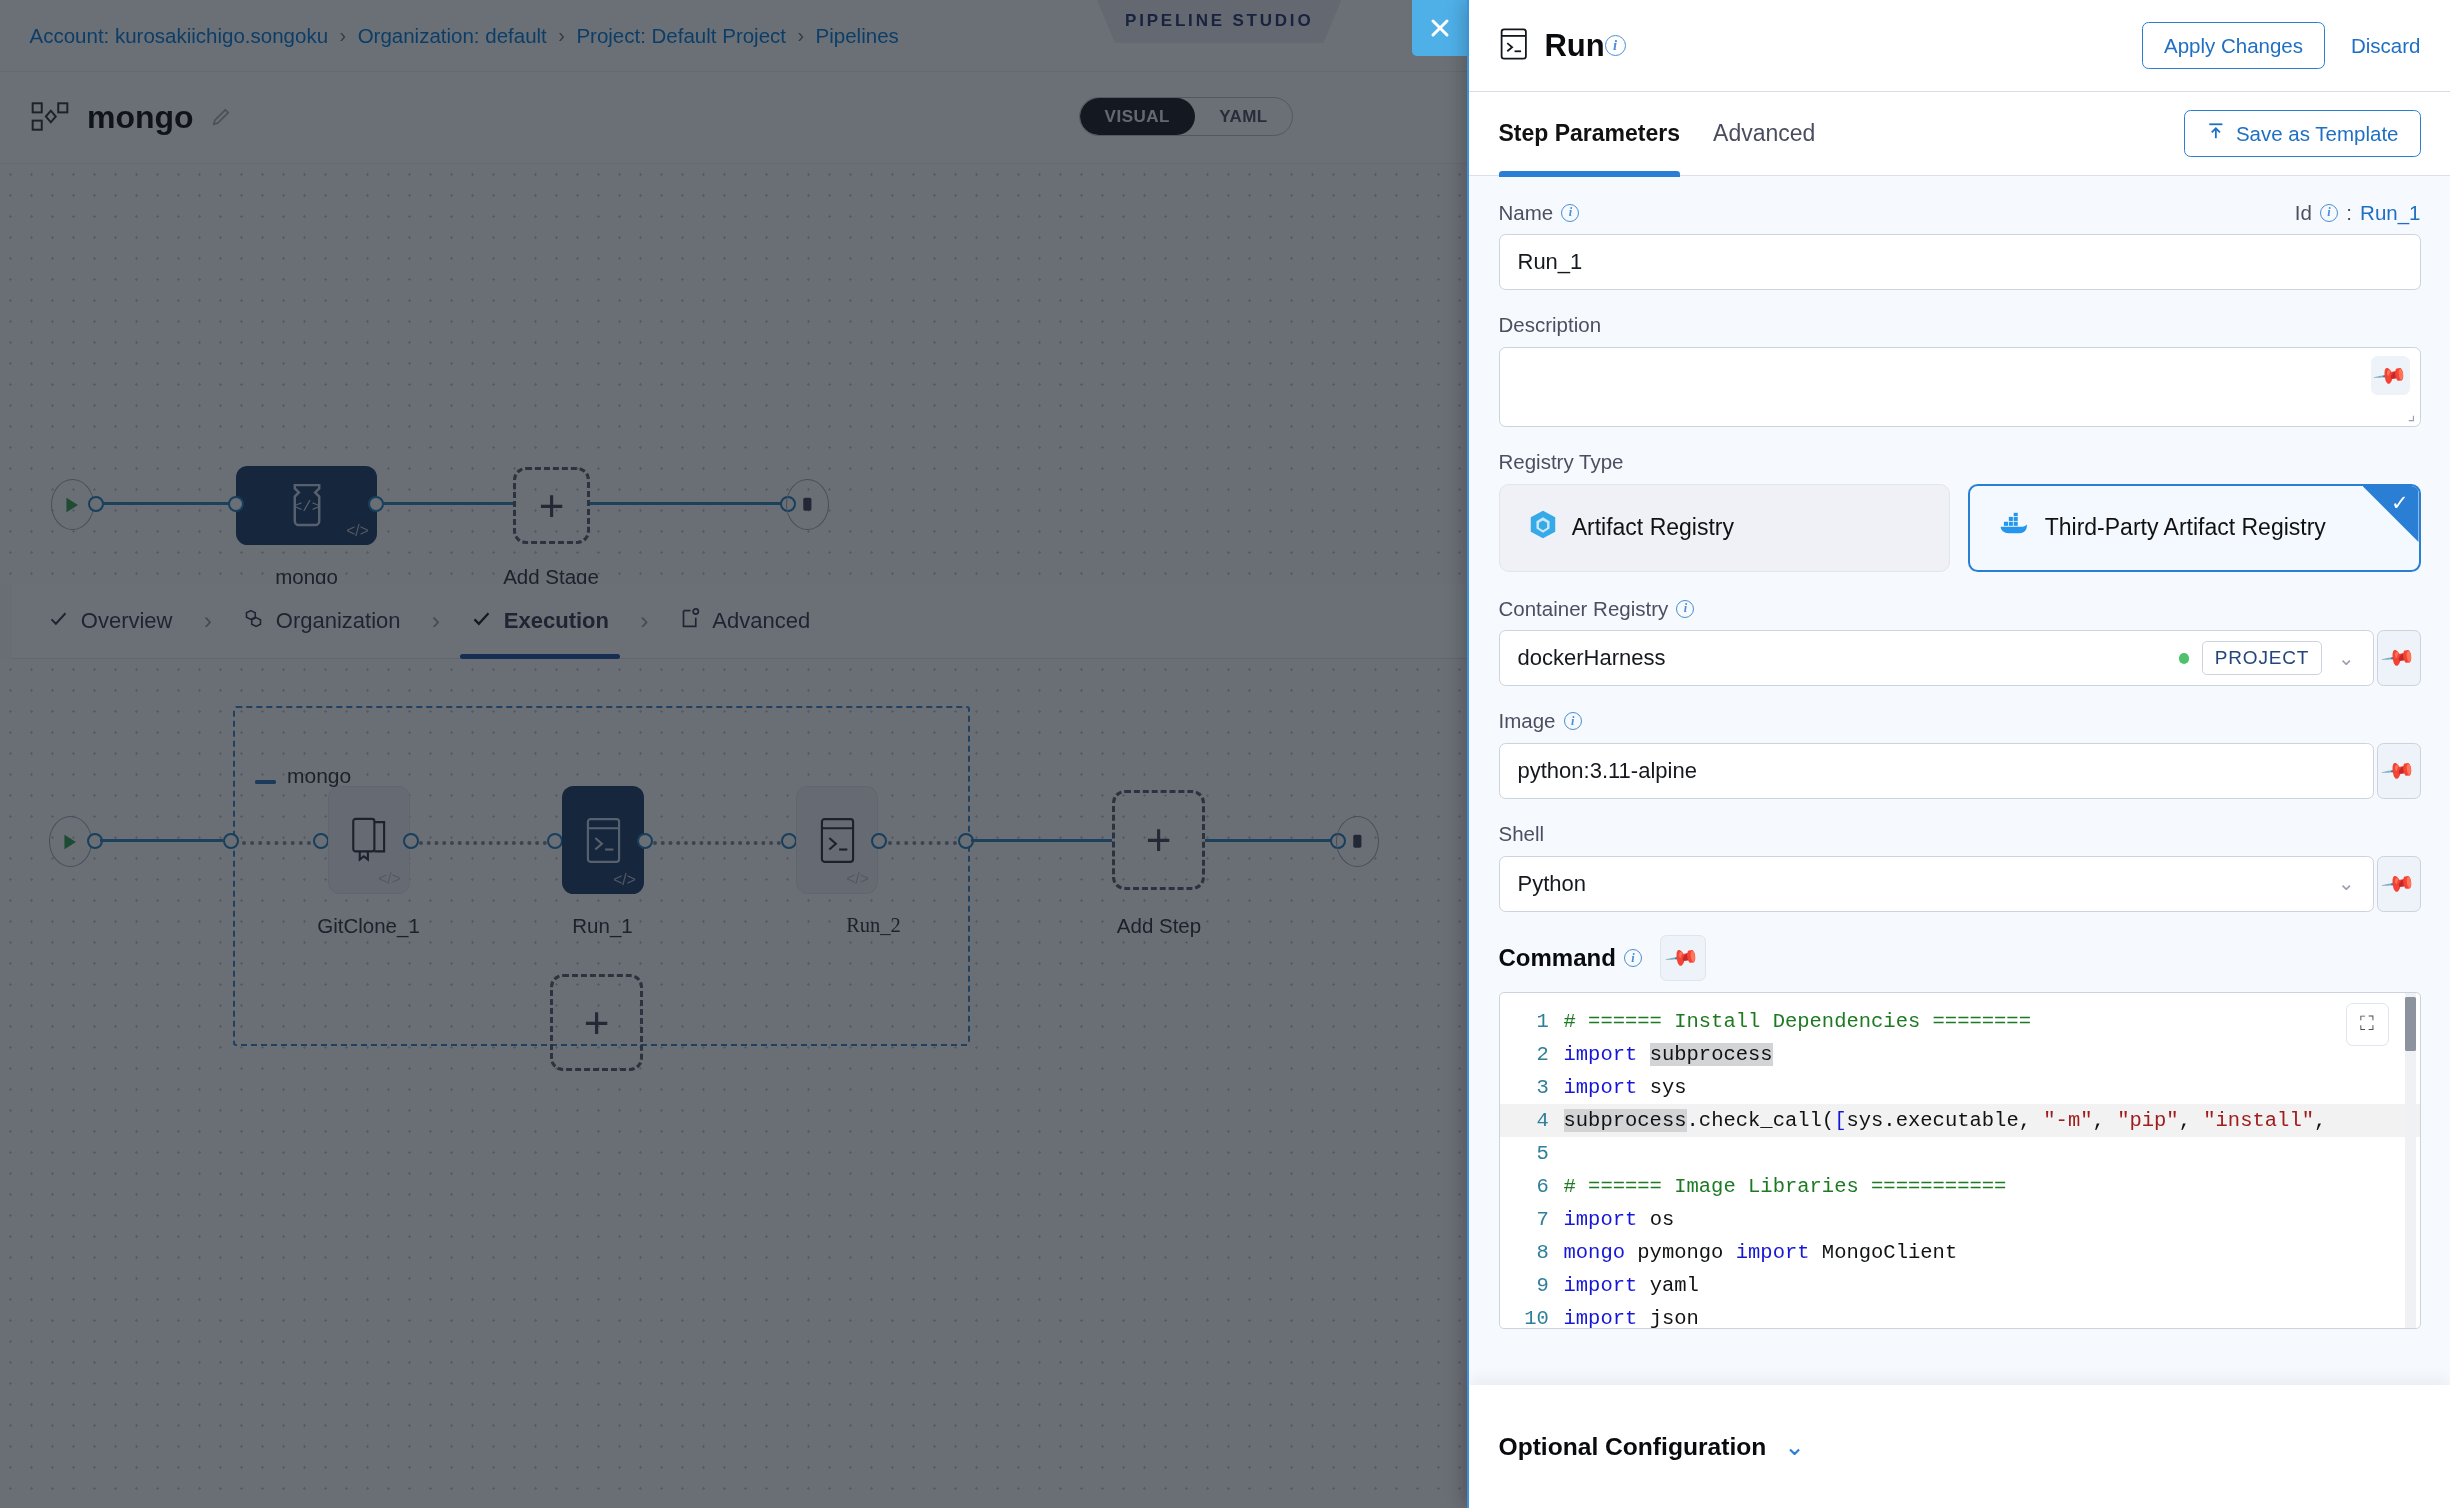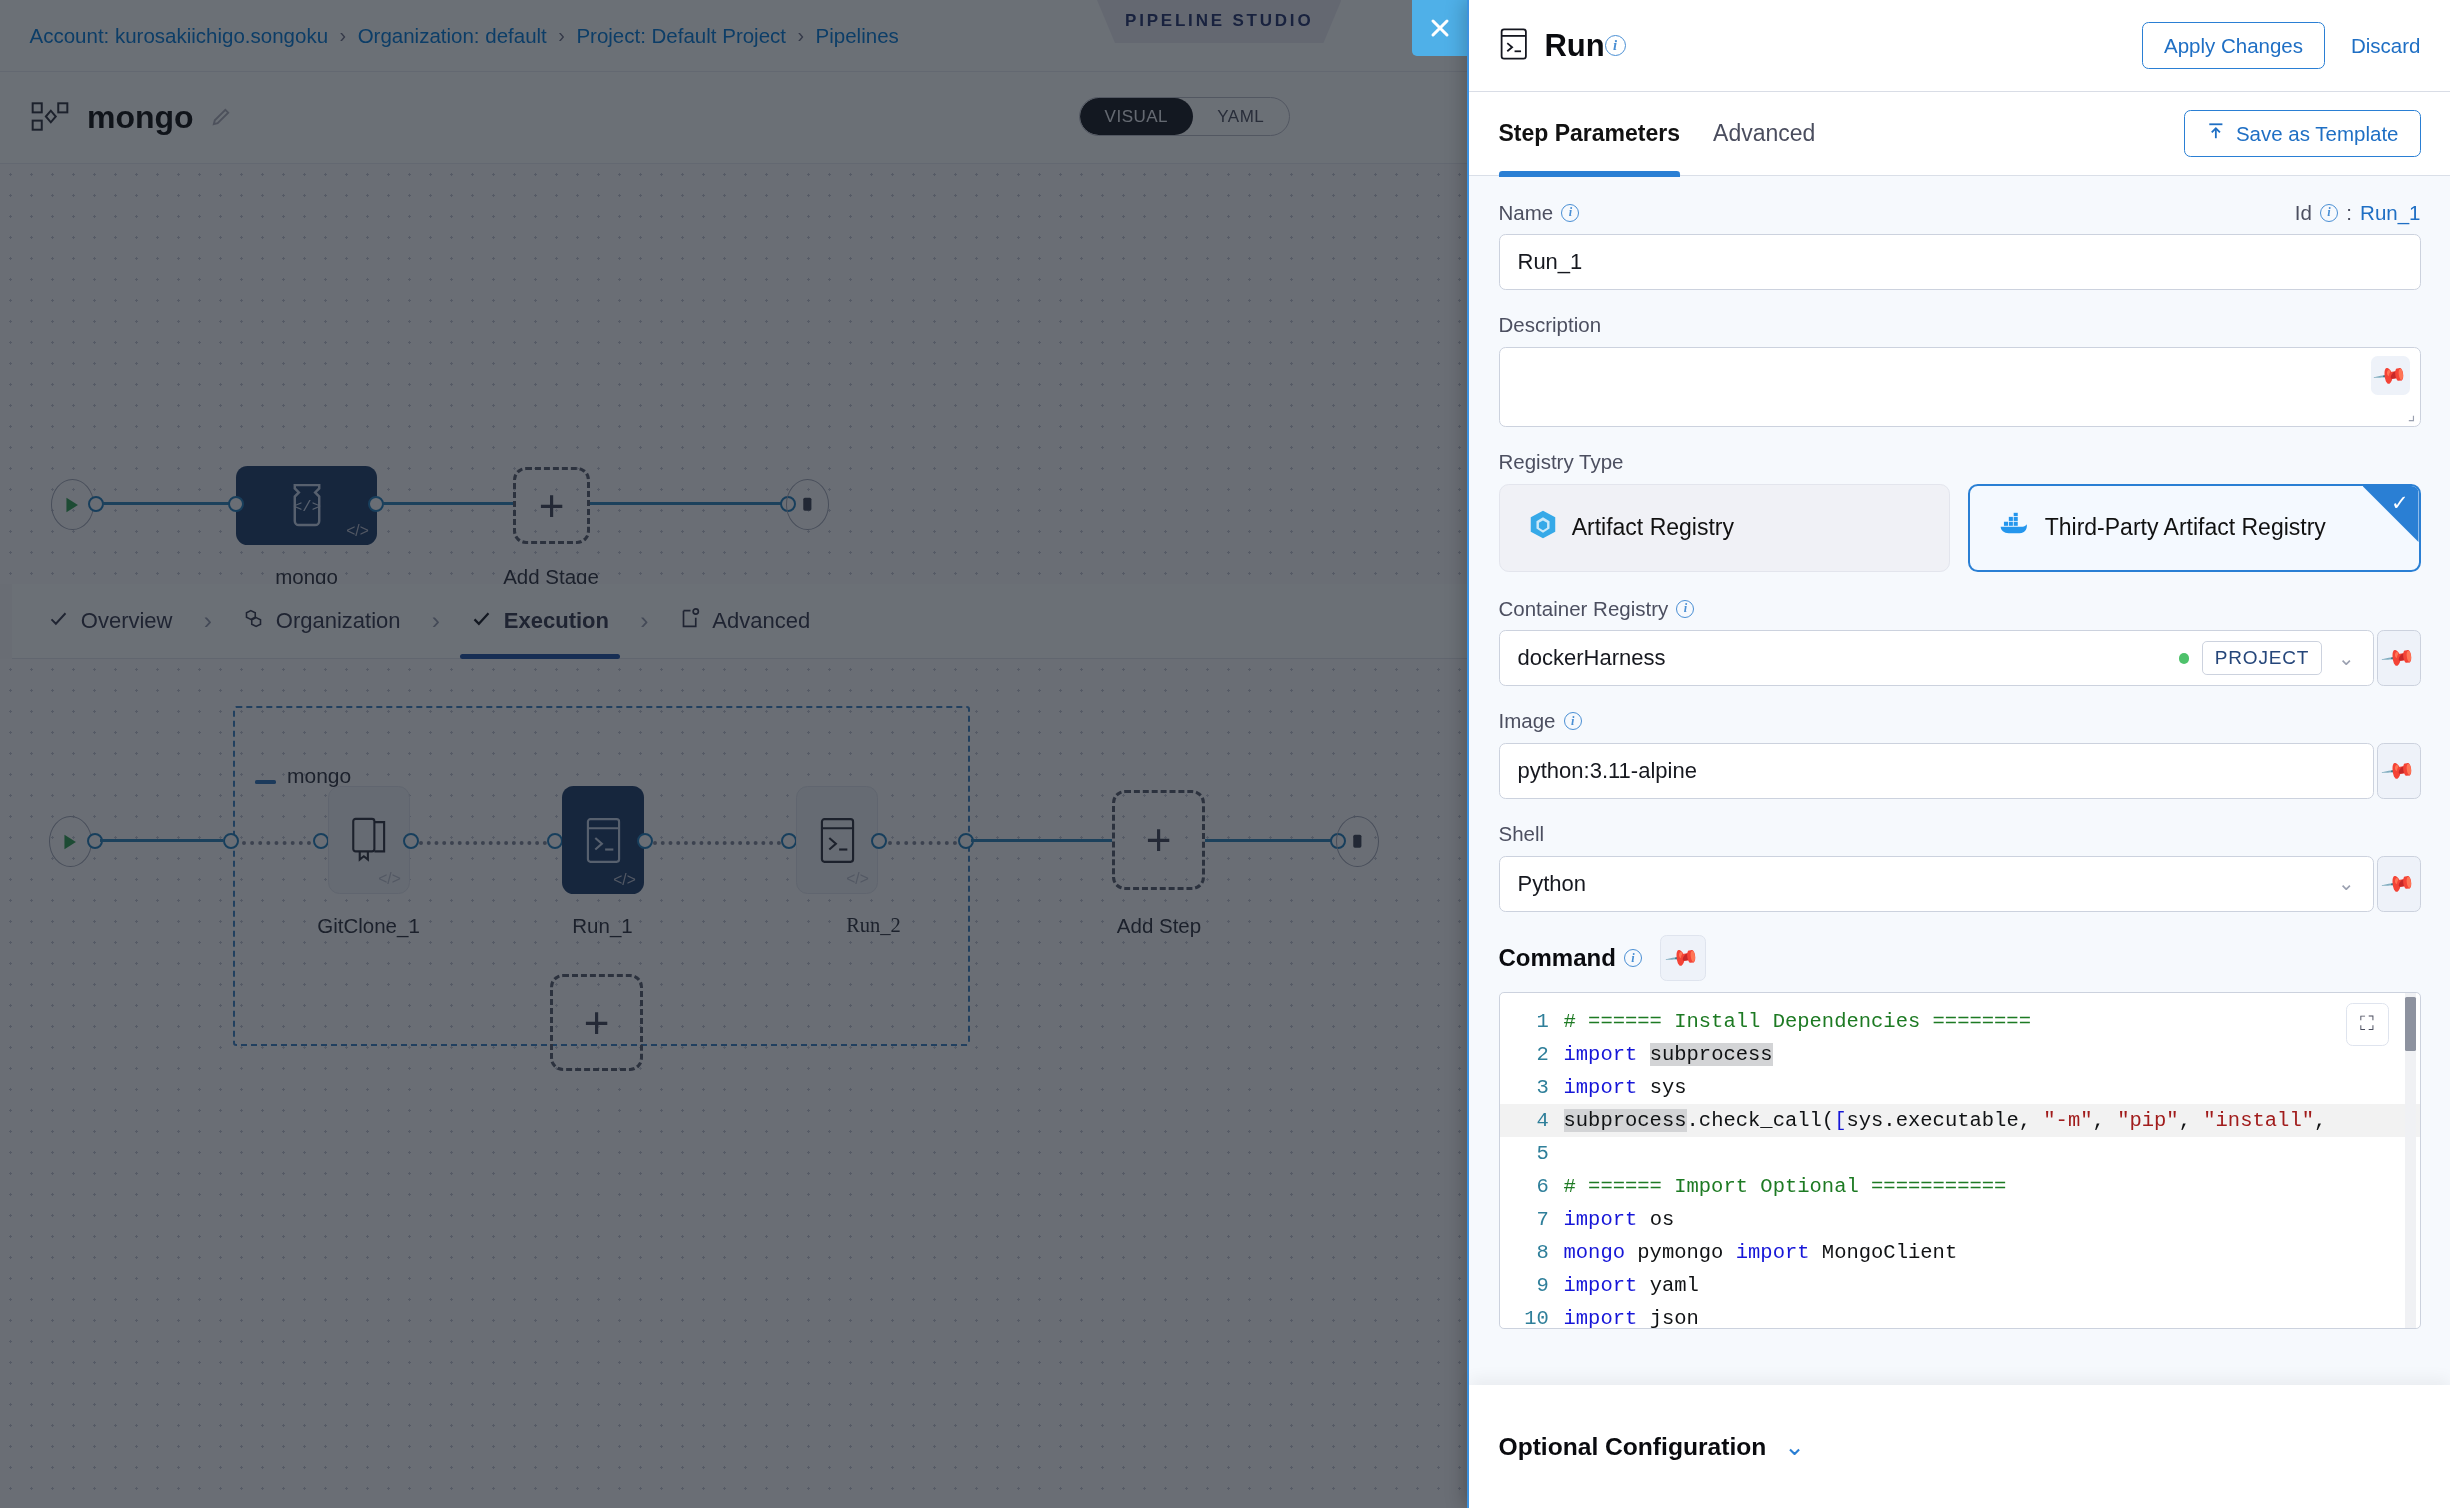--- a/index.html
+++ b/index.html
@@ -66,21 +66,21 @@
   .pipe-title { font-size: 32px; font-weight: 700; color: #0b0b0d; margin-left: 18px; }
   .pencil { margin-left: 16.4px; opacity: .55; }
 
   .mode-toggle {
     position: absolute; left: 1079px; top: 97px;
     display: flex; height: 39px; border: 0.8px solid #b7bac6;
     border-radius: 21px; overflow: hidden; background: transparent;
   }
   .mode-toggle div {
     display: flex; align-items: center; padding: 0 24.6px;
-    font-size: 17px; font-weight: 400; letter-spacing: 0.5px; color: #4a4d5e;
+    font-size: 17px; font-weight: 700; letter-spacing: 0.5px; color: #4a4d5e;
   }
   .mode-toggle .active { background: #14171f; color: #e8eaf0; border-radius: 21px; }
 
   
   .canvas {
     position: absolute; left: 0; width: 100%;
     background-color: #f7f8fa;
     background-image: radial-gradient(#c3c6d2 1.3px, transparent 1.3px);
     background-size: 21px 21px;
   }
@@ -682,21 +682,21 @@
           <div class="code-line line-hl">
             <div class="gutter">4</div>
             <div class="code-txt"><span class="hl">subprocess</span><span>.check_call(</span><span class="tk-pn">[</span><span>sys.executable, </span><span class="tk-str">"-m"</span><span>, </span><span class="tk-str">"pip"</span><span>, </span><span class="tk-str">"install"</span><span>,</span></div>
           </div>
           <div class="code-line">
             <div class="gutter">5</div>
             <div class="code-txt"><span></span></div>
           </div>
           <div class="code-line">
             <div class="gutter">6</div>
-            <div class="code-txt"><span class="tk-com"># ====== Import Optional ===========</span></div>
+            <div class="code-txt"><span class="tk-com"># ====== Image Libraries ===========</span></div>
           </div>
           <div class="code-line">
             <div class="gutter">7</div>
             <div class="code-txt"><span class="tk-kw">import </span><span>os</span></div>
           </div>
           <div class="code-line">
             <div class="gutter">8</div>
             <div class="code-txt"><span class="tk-kw">mongo </span><span>pymongo </span><span class="tk-kw">import </span><span>MongoClient</span></div>
           </div>
           <div class="code-line">

